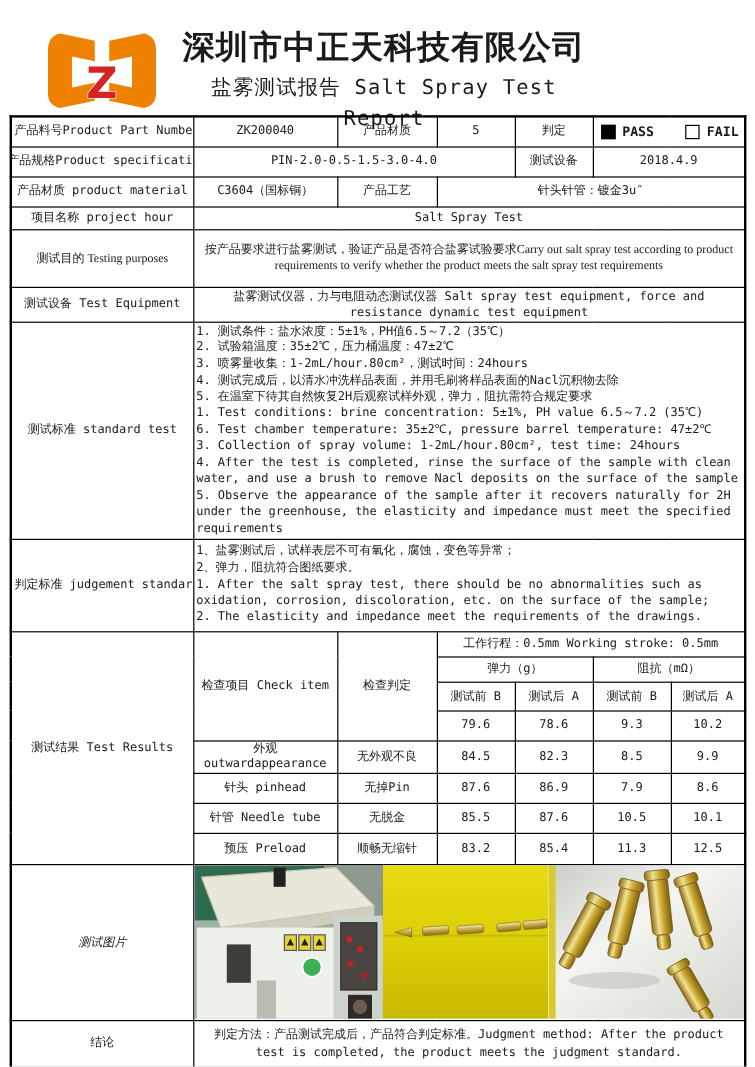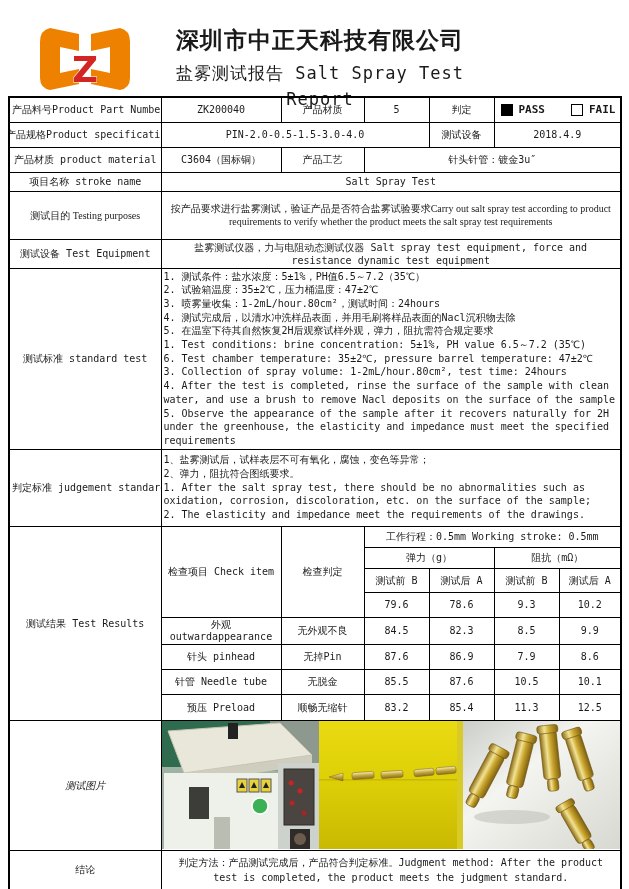--- a/index.html
+++ b/index.html
@@ -7,21 +7,21 @@
   .page {
     position:relative; width:629px; height:889px; background:#fff;
     font-family:"DejaVu Sans Mono","Liberation Mono",monospace;
     color:#1a1a1a; overflow:hidden;
   }
   
   .hdr { position:absolute; top:20px; left:0; width:629px; height:76px; }
   .logo { position:absolute; left:34px; top:4px; width:102px; height:72px; }
   .titles { position:absolute; left:140px; top:0; width:360px; text-align:center; }
   .company { font-family:"DejaVu Sans","Liberation Sans",sans-serif;
-             font-weight:bold; font-size:23px; line-height:40px; letter-spacing:1px; }
+             font-weight:bold; font-size:27px; line-height:40px; letter-spacing:1px; }
   .report-title { font-size:17px; line-height:26px; letter-spacing:1px; }
   
   table.rep {
     position:absolute; left:8px; top:96px; width:613px;
     border-collapse:collapse; table-layout:fixed;
     border:2px solid #000;
   }
   table.rep td {
     border:1px solid #000; font-size:10px; line-height:13px;
     text-align:center; vertical-align:middle; padding:1px 2px; overflow:hidden;
@@ -103,21 +103,21 @@
     </tr>
 
     <tr class="h25">
       <td class="lab">产品材质 product material</td>
       <td>C3604（国标铜）</td>
       <td>产品工艺</td>
       <td colspan="4">针头针管：镀金3u″</td>
     </tr>
 
     <tr class="h19">
-      <td class="lab">项目名称 stroke name</td>
+      <td class="lab">项目名称 project hour</td>
       <td colspan="6">Salt Spray Test</td>
     </tr>
 
     <tr class="h48">
       <td class="lab">测试目的 Testing purposes</td>
       <td colspan="6" class="wrapblk">按产品要求进行盐雾测试，验证产品是否符合盐雾试验要求Carry out salt spray test according to product requirements to verify whether the product meets the salt spray test requirements</td>
     </tr>
 
     <tr class="h28">
       <td class="lab">测试设备 Test Equipment</td>

